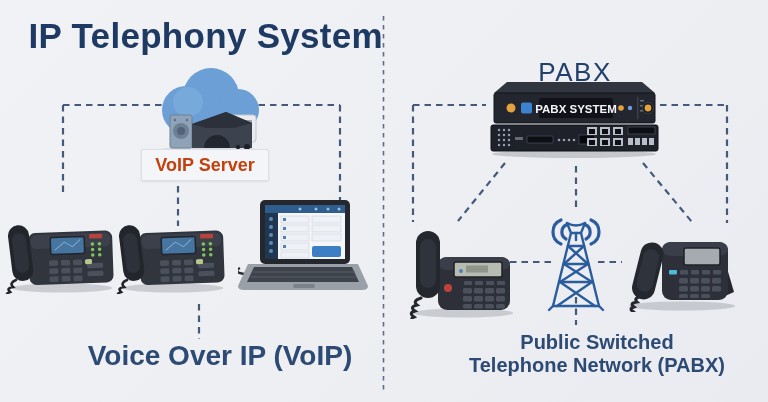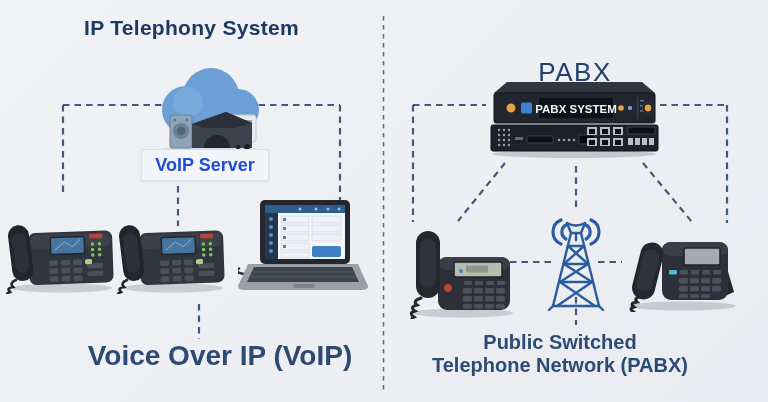--- a/index.html
+++ b/index.html
@@ -8,34 +8,34 @@
     background:linear-gradient(135deg,#f1f2f6 0%,#edeff3 55%,#e9ebf0 100%);
     font-family:"Liberation Sans","DejaVu Sans",sans-serif;
   }
   .abs{position:absolute;}
   .overlay{z-index:1;pointer-events:none;}
   .node{z-index:2;}
   .txt{z-index:3;}
   .title{
     color:#1e3a63;text-align:center;white-space:nowrap;
   }
-  .title-left{left:0;width:383px;top:16px;font-size:21px;font-weight:bold;letter-spacing:.3px;}
+  .title-left{left:0;width:383px;top:16px;font-size:35px;font-weight:bold;letter-spacing:.3px;text-align:right;}
   .title-right{left:440px;width:270px;top:17px;font-size:26px;font-weight:normal;letter-spacing:1.5px;color:#21406b;margin-top:40px;}
   .server-box{
     left:141px;top:149px;width:126px;height:30px;z-index:3;
     background:#f4f5f8;border:1px solid #dcdfe6;border-radius:2px;
     box-shadow:0 1px 2px rgba(60,70,90,.10);
     display:flex;align-items:center;justify-content:center;
-    color:#1d4ed8;font-size:18px;font-weight:bold;
+    color:#c2410c;font-size:18px;font-weight:bold;
   }
   .caption{
     color:#2c4a74;text-align:center;font-weight:bold;line-height:23px;
   }
   .caption-voip{left:70px;width:300px;top:344px;font-size:28px;text-align:center;}
-  .caption-pstn{left:400px;width:320px;top:331px;font-size:20px;}
+  .caption-pstn{left:437px;width:320px;top:331px;font-size:20px;}
 </style>
 </head>
 <body>
 
 <div class="canvas">
 
   <svg width="0" height="0" style="position:absolute" aria-hidden="true">
     <defs>
       <g id="ip-phone">
         <ellipse cx="57" cy="66" rx="50" ry="4.5" fill="rgba(40,45,55,0.18)"></ellipse>

